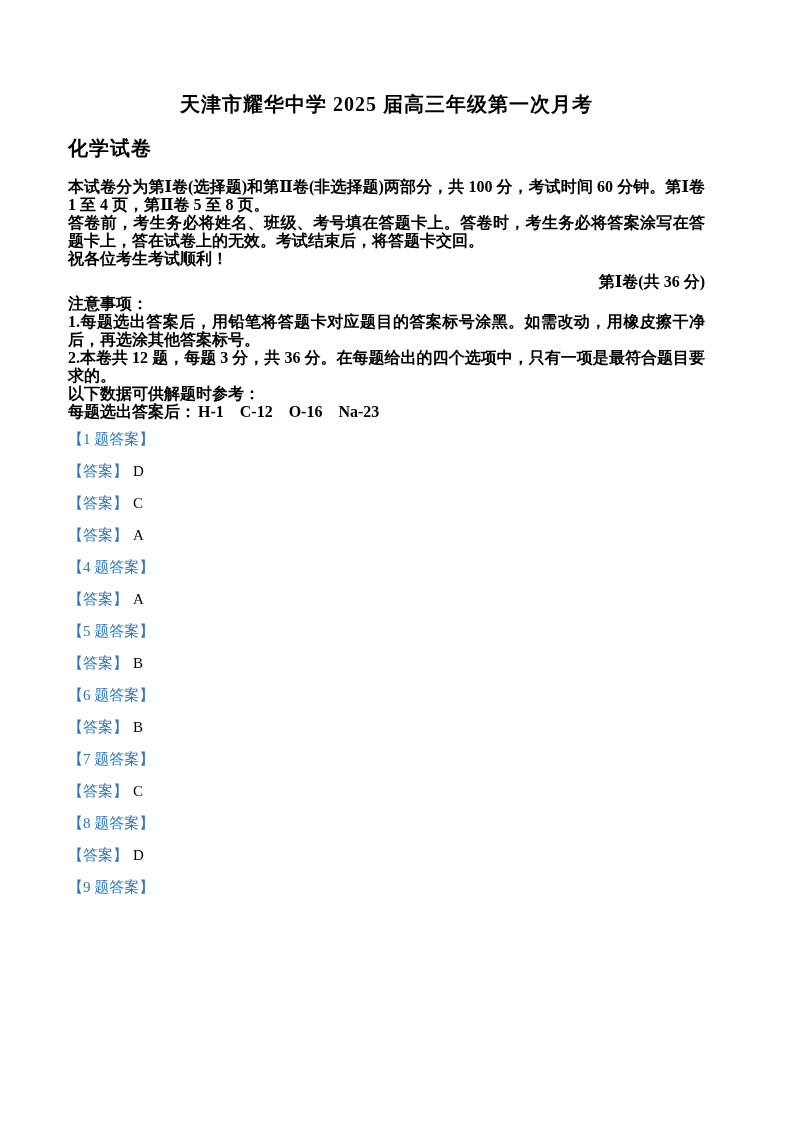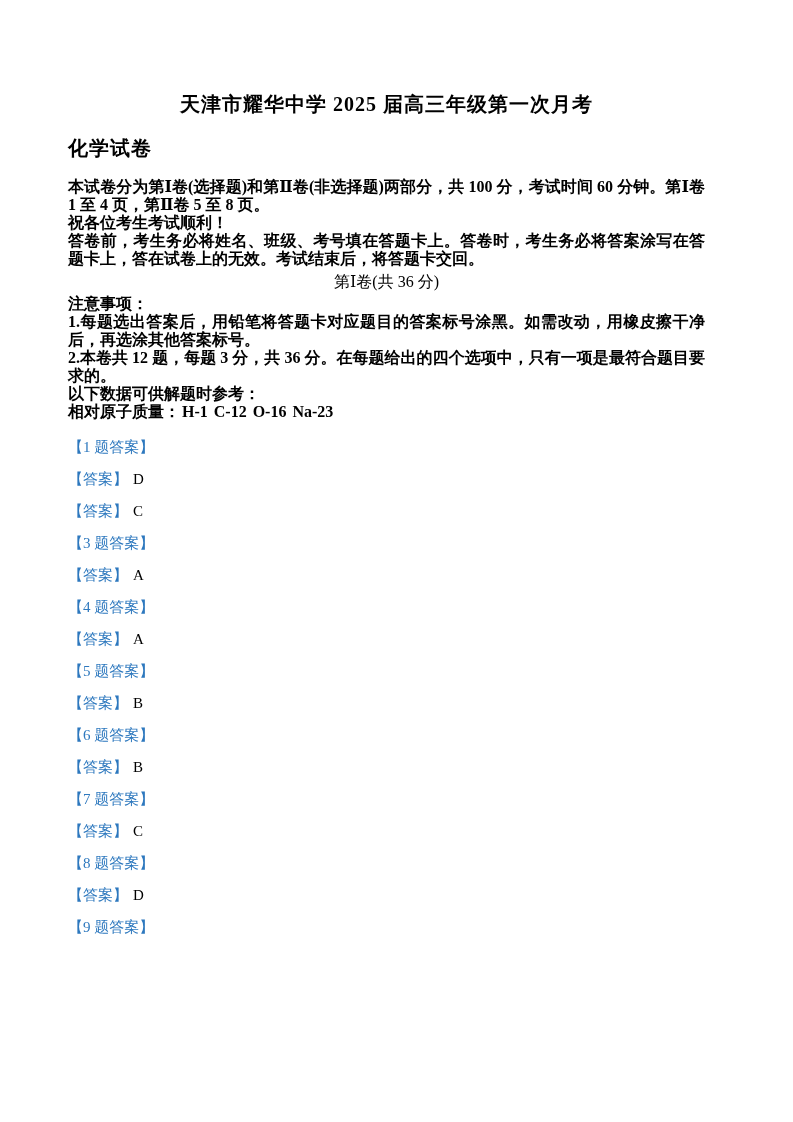--- a/index.html
+++ b/index.html
@@ -37,39 +37,39 @@
   }
   .body-text p {
     font-size: 16px;
     font-weight: bold;
     line-height: 18px;
     margin: 0;
     text-align: justify;
   }
   .section-heading {
     font-size: 16px;
-    font-weight: normal;
+    font-weight: bold;
     line-height: 27px;
-    text-align: center;
+    text-align: right;
     margin: 0;
   }
   .mass-line {
     font-size: 16px;
     font-weight: bold;
     line-height: 27px;
     margin: 0;
   }
   .mass-item {
-    margin-left: 6px;
+    margin-left: 16px;
   }
   .mass-item:first-of-type {
     margin-left: 2px;
   }
   .answer-list {
-    margin-top: 16px;
+    margin-top: 8px;
   }
   .ans-line {
     font-size: 15px;
     line-height: 20px;
     margin: 0 0 12px 0;
     font-weight: normal;
   }
   .link {
     color: #2D78BE;
     cursor: pointer;
@@ -82,39 +82,38 @@
 </head>
 <body>
 
 <div class="page">
 
   <h1 class="doc-title">天津市耀华中学 2025 届高三年级第一次月考</h1>
   <h2 class="doc-subtitle">化学试卷</h2>
 
   <div class="body-text">
     <p>本试卷分为第Ⅰ卷(选择题)和第Ⅱ卷(非选择题)两部分，共 100 分，考试时间 60 分钟。第Ⅰ卷 1 至 4 页，第Ⅱ卷 5 至 8 页。</p>
+    <p>答卷前，考生务必将姓名、班级、考号填在答题卡上。答卷时，考生务必将答案涂写在答题卡上，答在试卷上的无效。考试结束后，将答题卡交回。</p>
     <p>祝各位考生考试顺利！</p>
-    <p>答卷前，考生务必将姓名、班级、考号填在答题卡上。答卷时，考生务必将答案涂写在答题卡上，答在试卷上的无效。考试结束后，将答题卡交回。</p>
   </div>
 
   <div class="section-heading">第Ⅰ卷(共 36 分)</div>
 
   <div class="body-text">
     <p>注意事项：</p>
     <p>1.每题选出答案后，用铅笔将答题卡对应题目的答案标号涂黑。如需改动，用橡皮擦干净后，再选涂其他答案标号。</p>
     <p>2.本卷共 12 题，每题 3 分，共 36 分。在每题给出的四个选项中，只有一项是最符合题目要求的。</p>
     <p>以下数据可供解题时参考：</p>
-    <p class="mass-line"><span>相对原子质量：</span><span><span class="mass-item">H-1</span><span class="mass-item">C-12</span><span class="mass-item">O-16</span><span class="mass-item">Na-23</span></span></p>
+    <p class="mass-line"><span>每题选出答案后：</span><span><span class="mass-item">H-1</span><span class="mass-item">C-12</span><span class="mass-item">O-16</span><span class="mass-item">Na-23</span></span></p>
   </div>
 
   <div class="answer-list">
       <p class="ans-line link">【1 题答案】</p>
       <p class="ans-line"><span class="link">【答案】</span><span class="letter">D</span></p>
       <p class="ans-line"><span class="link">【答案】</span><span class="letter">C</span></p>
-      <p class="ans-line link">【3 题答案】</p>
       <p class="ans-line"><span class="link">【答案】</span><span class="letter">A</span></p>
       <p class="ans-line link">【4 题答案】</p>
       <p class="ans-line"><span class="link">【答案】</span><span class="letter">A</span></p>
       <p class="ans-line link">【5 题答案】</p>
       <p class="ans-line"><span class="link">【答案】</span><span class="letter">B</span></p>
       <p class="ans-line link">【6 题答案】</p>
       <p class="ans-line"><span class="link">【答案】</span><span class="letter">B</span></p>
       <p class="ans-line link">【7 题答案】</p>
       <p class="ans-line"><span class="link">【答案】</span><span class="letter">C</span></p>
       <p class="ans-line link">【8 题答案】</p>

